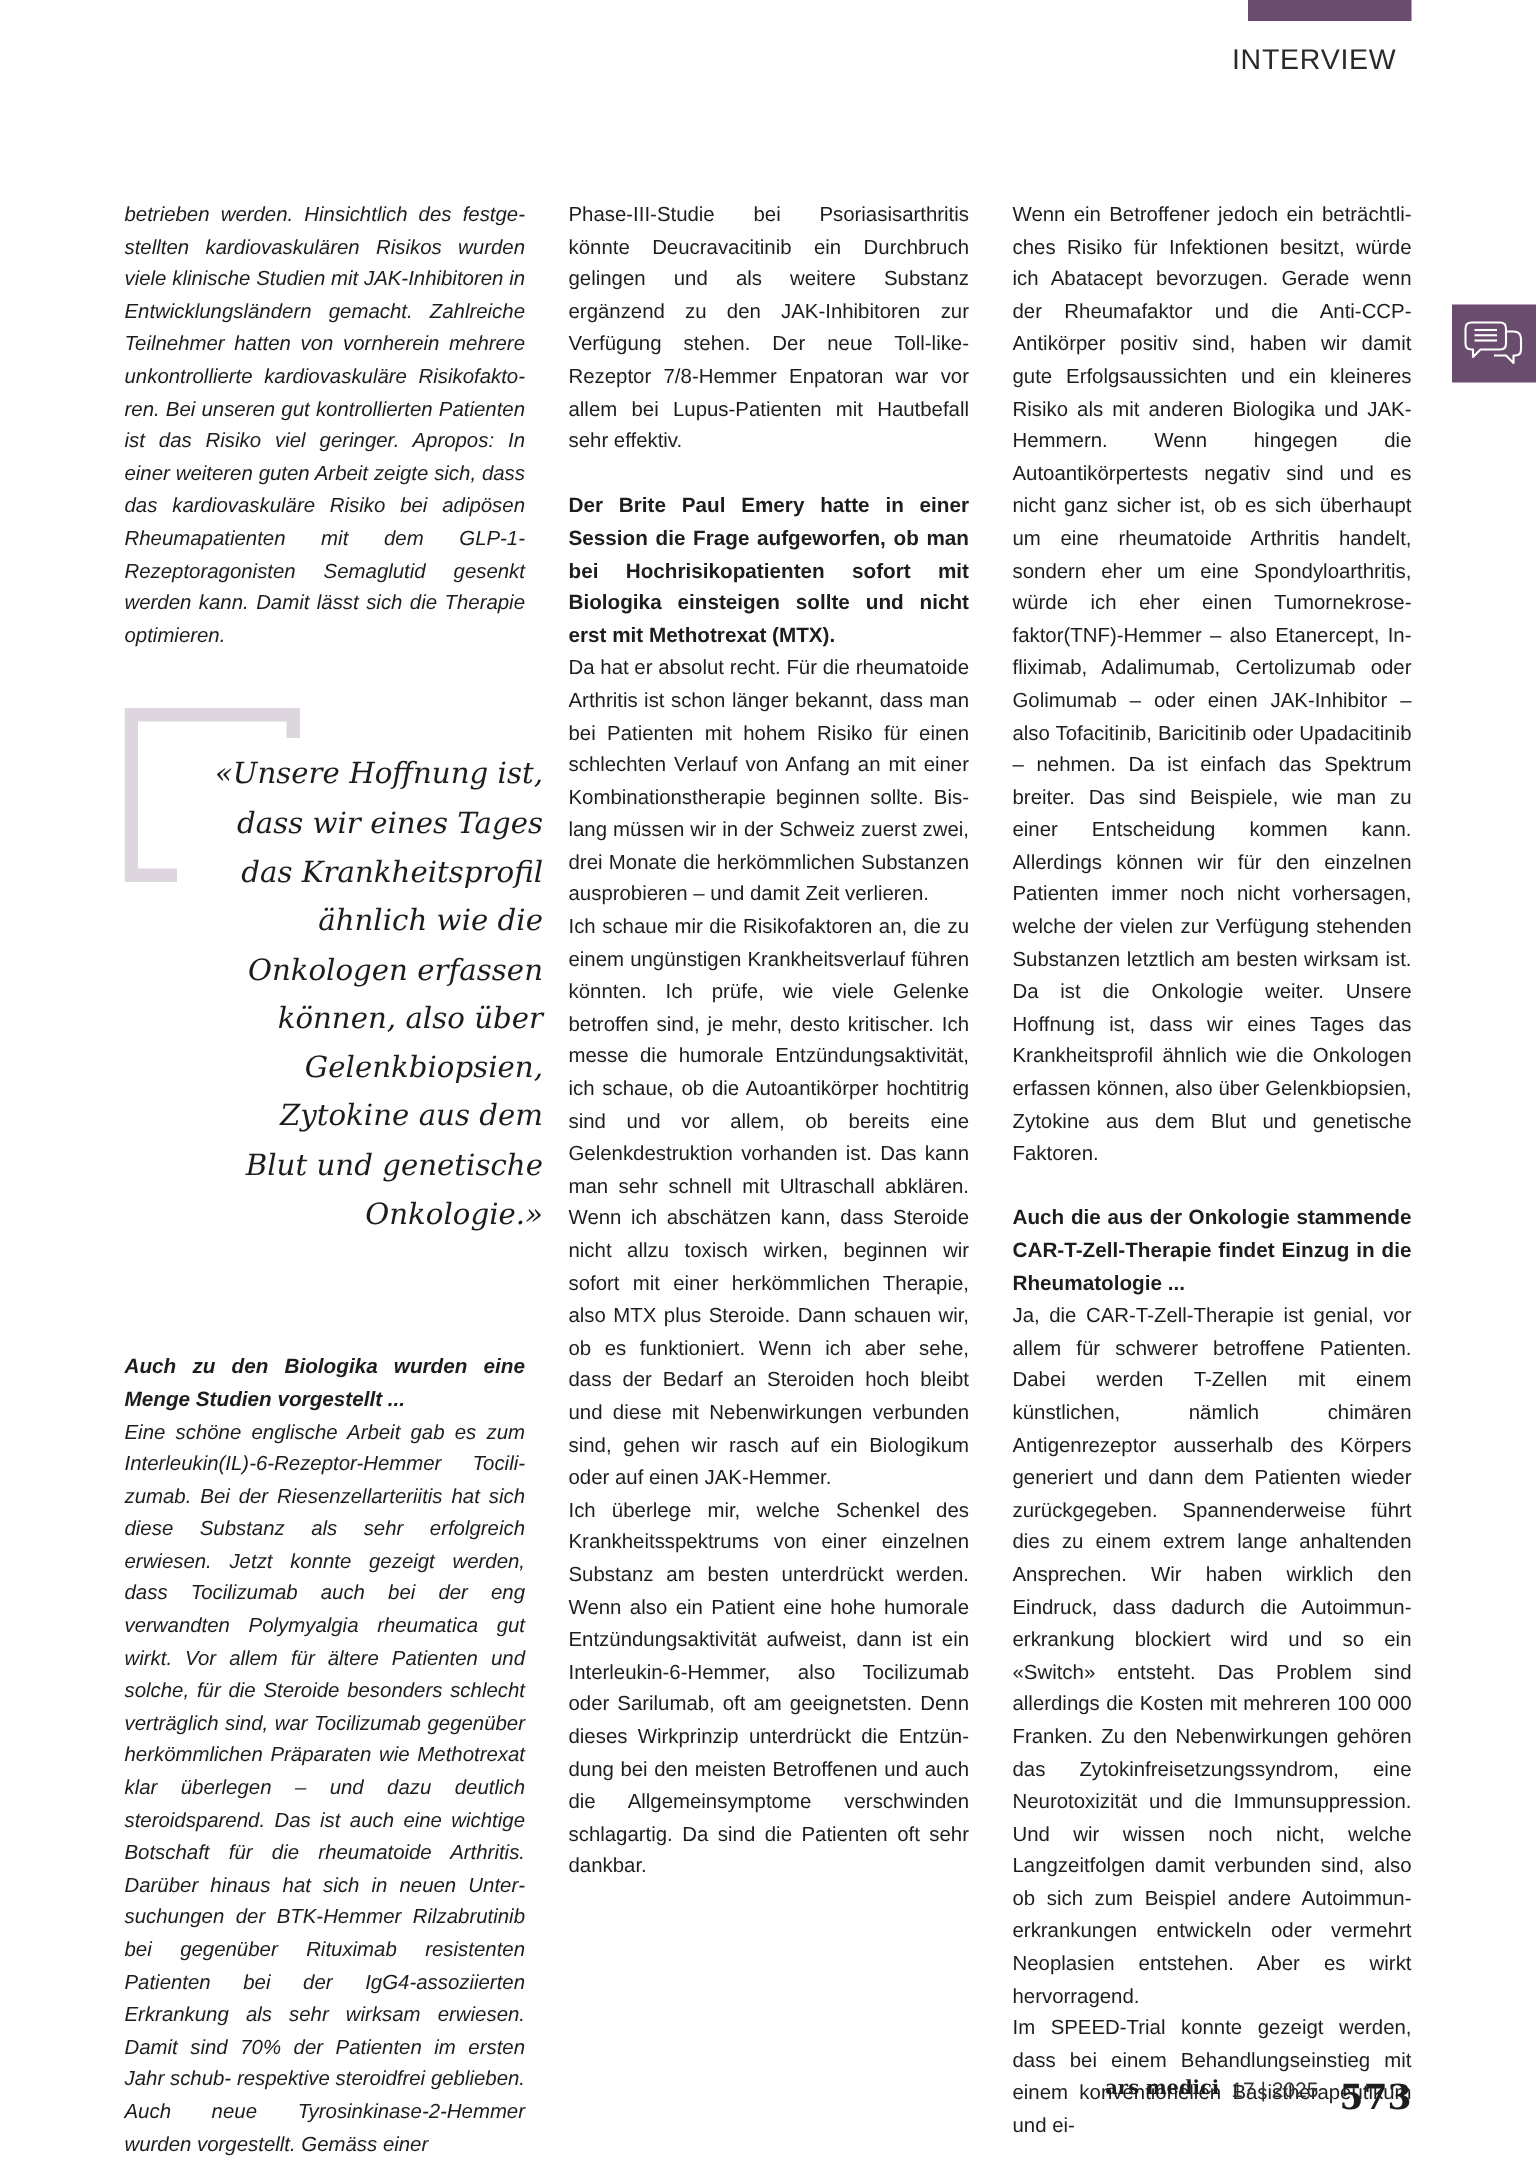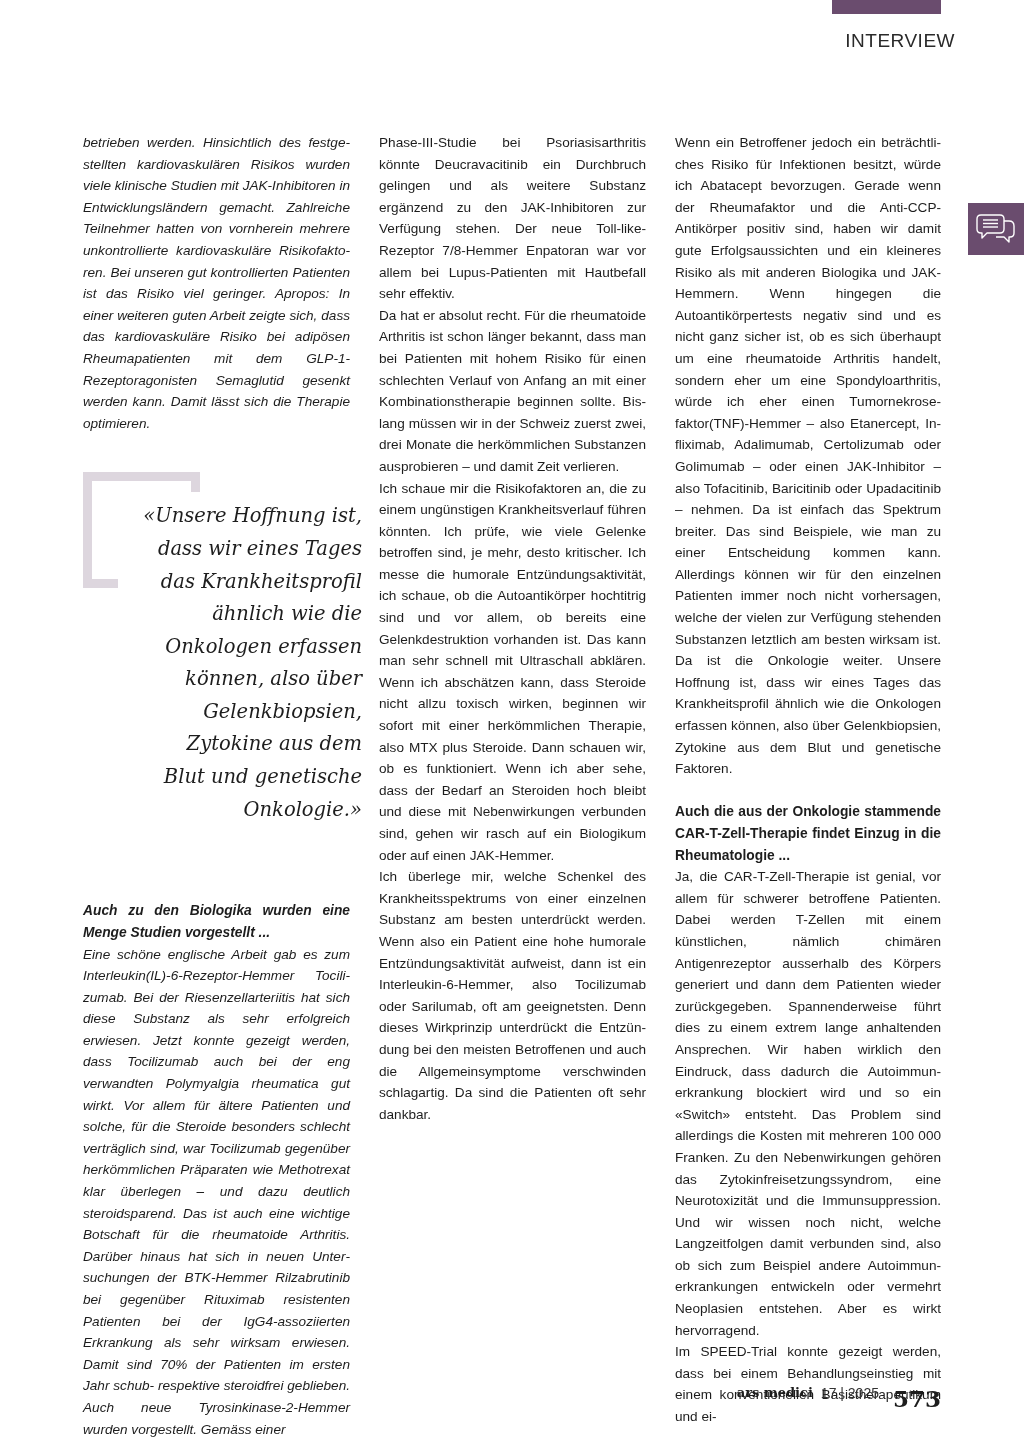--- a/index.html
+++ b/index.html
@@ -1,19 +1,19 @@
 <!DOCTYPE html>
 <html><head>
 <meta charset="utf-8">
 <style>
   html, body { margin:0; padding:0; background:#ffffff; }
   body { width:1024px; height:1448px; position:relative; overflow:hidden;
          font-family:"Liberation Sans", sans-serif; color:#1d1d1d; }
   .top-bar { position:absolute; left:832px; top:0; width:109px; height:14px; background:#6a4c6e; }
-  .section-label { position:absolute; right:69px; top:30px; font-size:19px; letter-spacing:0.5px;
+  .section-label { position:absolute; right:93px; top:30px; font-size:19px; letter-spacing:0.5px;
                    color:#2a2a2a; font-family:"Liberation Sans", sans-serif; font-weight:normal; }
   .side-tab { position:absolute; left:968px; top:203px; width:56px; height:52px; background:#6a4c6e;
               display:flex; align-items:center; justify-content:center; }
   .col { position:absolute; top:132px; font-size:13.6px; line-height:21.6px; text-align:justify;
          hyphens:manual; }
   .col p { margin:0; }
   .col1 { left:83px; width:267px;font-style:italic; }
   .col2 { left:379px; width:267px; }
   .col3 { left:675px; width:266px; }
   .q { font-weight:bold; margin-top:21.6px !important; font-size:13.8px; }
@@ -64,20 +64,21 @@
       </p>
     </div>
   </div>
 
   <p class="q" style="margin-top:-2px !important;">Auch zu den Biologika wurden eine Menge Studien vorgestellt ...</p>
   <p>Eine schöne englische Arbeit gab es zum Interleukin(IL)-6-Rezeptor-Hemmer Tocili­zumab. Bei der Riesenzellarteriitis hat sich diese Substanz als sehr erfolgreich erwiesen. Jetzt konnte gezeigt werden, dass Tocilizu­mab auch bei der eng verwandten Polymyal­gia rheumatica gut wirkt. Vor allem für ältere Patienten und solche, für die Steroide beson­ders schlecht verträglich sind, war Tocilizu­mab gegenüber herkömmlichen Präparaten wie Methotrexat klar überlegen – und dazu deutlich steroidsparend. Das ist auch eine wichtige Botschaft für die rheumatoide Arth­ritis. Darüber hinaus hat sich in neuen Unter­suchungen der BTK-Hemmer Rilzabrutinib bei gegenüber Rituximab resistenten Patienten bei der IgG4-assoziierten Erkrankung als sehr wirksam erwiesen. Damit sind 70% der Pa­tienten im ersten Jahr schub- respektive ste­roidfrei geblieben. Auch neue Tyrosinkinase-2-Hemmer wurden vorgestellt. Gemäss einer</p>
 </div>
 
 <div class="col col2">
   <p>Phase-III-Studie bei Psoriasisarthritis könnte Deucravacitinib ein Durchbruch gelingen und als weitere Substanz ergänzend zu den JAK-Inhibitoren zur Verfügung stehen. Der neue Toll-like-Rezeptor 7/8-Hemmer Enpa­toran war vor allem bei Lupus-Patienten mit Hautbefall sehr effektiv.</p>
+  <p class="q">Der Brite Paul Emery hatte in einer Session die Frage aufgeworfen, ob man bei Hochrisikopatienten sofort mit Biologika einsteigen sollte und nicht erst mit Methotrexat (MTX).</p>
   <p>Da hat er absolut recht. Für die rheumatoide Arthritis ist schon länger bekannt, dass man bei Patienten mit hohem Risiko für einen schlechten Verlauf von Anfang an mit einer Kombinationstherapie beginnen sollte. Bis­lang müssen wir in der Schweiz zuerst zwei, drei Monate die herkömmlichen Substanzen ausprobieren – und damit Zeit verlieren.</p>
   <p>Ich schaue mir die Risikofaktoren an, die zu einem ungünstigen Krankheitsverlauf führen könnten. Ich prüfe, wie viele Gelenke betroffen sind, je mehr, desto kritischer. Ich messe die humorale Entzündungsaktivität, ich schaue, ob die Autoantikörper hochtitrig sind und vor allem, ob bereits eine Gelenkdestruktion vor­handen ist. Das kann man sehr schnell mit Ultraschall abklären. Wenn ich abschätzen kann, dass Steroide nicht allzu toxisch wirken, beginnen wir sofort mit einer herkömmlichen Therapie, also MTX plus Steroide. Dann schauen wir, ob es funktioniert. Wenn ich aber sehe, dass der Bedarf an Steroiden hoch bleibt und diese mit Nebenwirkungen verbunden sind, gehen wir rasch auf ein Biologikum oder auf einen JAK-Hemmer.</p>
   <p>Ich überlege mir, welche Schenkel des Krankheitsspektrums von einer einzelnen Substanz am besten unterdrückt werden. Wenn also ein Patient eine hohe humorale Entzündungsaktivität aufweist, dann ist ein Interleukin-6-Hemmer, also Tocilizumab oder Sarilumab, oft am geeignetsten. Denn dieses Wirkprinzip unterdrückt die Entzün­dung bei den meisten Betroffenen und auch die Allgemeinsymptome verschwinden schlag­artig. Da sind die Patienten oft sehr dankbar.</p>
 </div>
 
 <div class="col col3">
   <p>Wenn ein Betroffener jedoch ein beträchtli­ches Risiko für Infektionen besitzt, würde ich Abatacept bevorzugen. Gerade wenn der Rheumafaktor und die Anti-CCP-Antikörper positiv sind, haben wir damit gute Erfolgs­aussichten und ein kleineres Risiko als mit anderen Biologika und JAK-Hemmern. Wenn hingegen die Autoantikörpertests negativ sind und es nicht ganz sicher ist, ob es sich überhaupt um eine rheumatoide Arthritis handelt, sondern eher um eine Spondyloar­thritis, würde ich eher einen Tumornekrose­faktor(TNF)-Hemmer – also Etanercept, In­fliximab, Adalimumab, Certolizumab oder Golimumab – oder einen JAK-Inhibitor – also Tofacitinib, Baricitinib oder Upadacitinib – nehmen. Da ist einfach das Spektrum breiter. Das sind Beispiele, wie man zu einer Entschei­dung kommen kann. Allerdings können wir für den einzelnen Patienten immer noch nicht vorhersagen, welche der vielen zur Verfügung stehenden Substanzen letztlich am besten wirksam ist. Da ist die Onkologie weiter. Unsere Hoffnung ist, dass wir eines Tages das Krank­heitsprofil ähnlich wie die Onkologen erfas­sen können, also über Gelenkbiopsien, Zyto­kine aus dem Blut und genetische Faktoren.</p>
   <p class="q">Auch die aus der Onkologie stammende CAR-T-Zell-Therapie findet Einzug in die Rheumatologie ...</p>
   <p>Ja, die CAR-T-Zell-Therapie ist genial, vor allem für schwerer betroffene Patienten. Da­bei werden T-Zellen mit einem künstlichen, nämlich chimären Antigenrezeptor ausser­halb des Körpers generiert und dann dem Patienten wieder zurückgegeben. Spannen­derweise führt dies zu einem extrem lange anhaltenden Ansprechen. Wir haben wirklich den Eindruck, dass dadurch die Autoimmun­erkrankung blockiert wird und so ein «Switch» entsteht. Das Problem sind allerdings die Kosten mit mehreren 100 000 Franken. Zu den Nebenwirkungen gehören das Zytokinfrei­setzungssyndrom, eine Neurotoxizität und die Immunsuppression. Und wir wissen noch nicht, welche Langzeitfolgen damit verbunden sind, also ob sich zum Beispiel andere Autoimmun­erkrankungen entwickeln oder vermehrt Neo­plasien entstehen. Aber es wirkt hervorragend.</p>
   <p>Im SPEED-Trial konnte gezeigt werden, dass bei einem Behandlungseinstieg mit einem konventionellen Basistherapeutikum und ei-</p>

